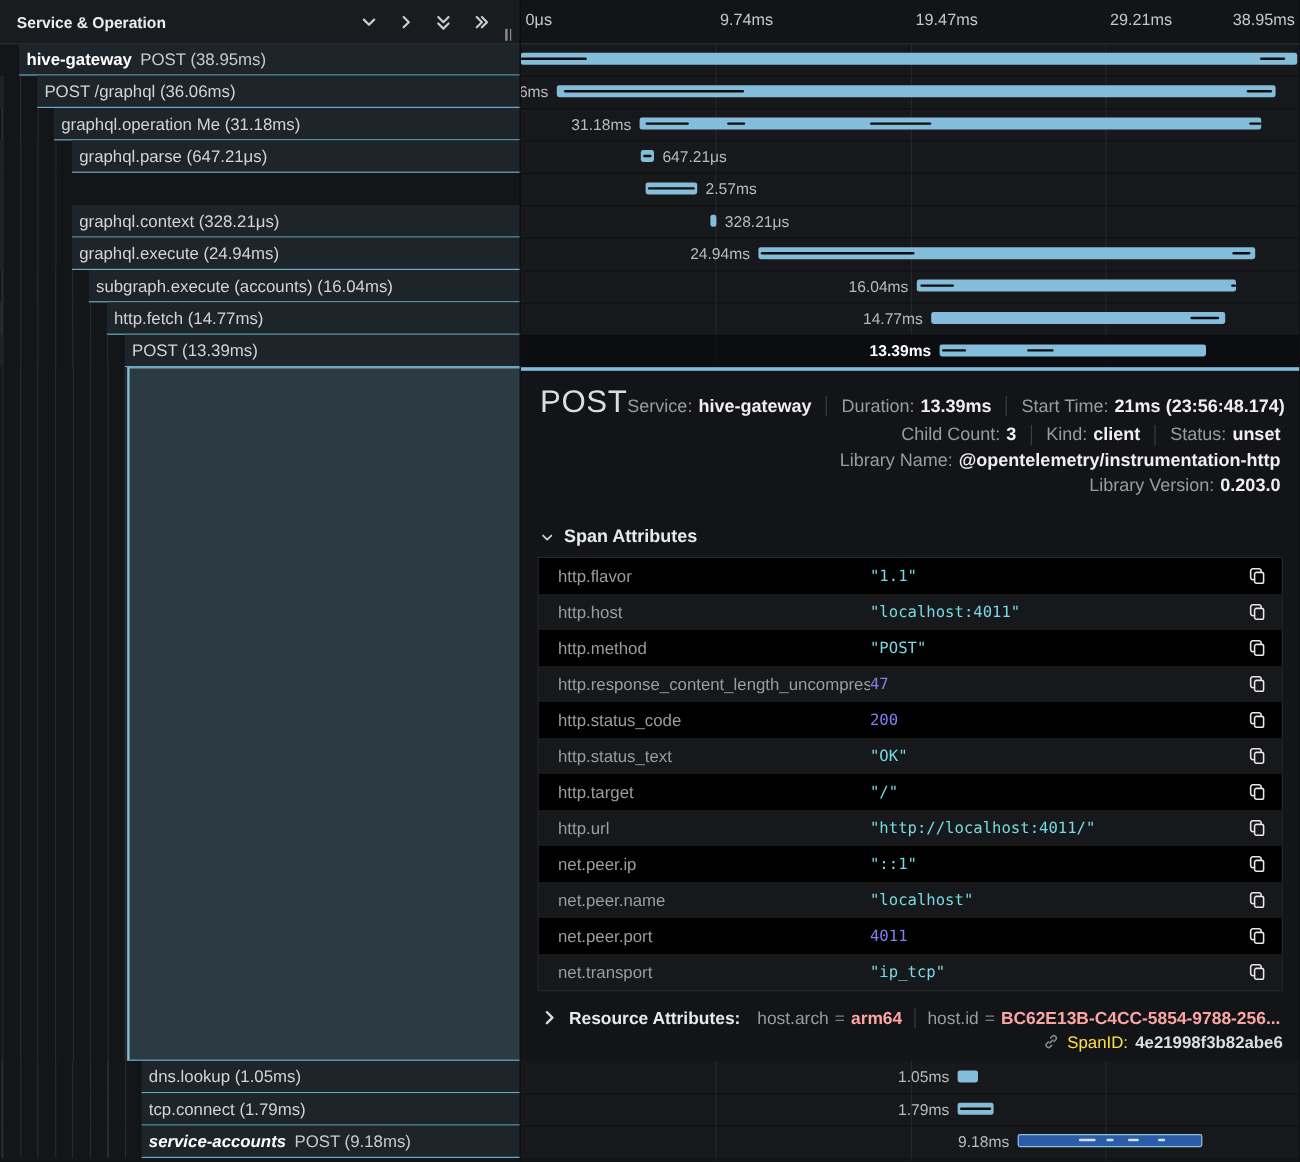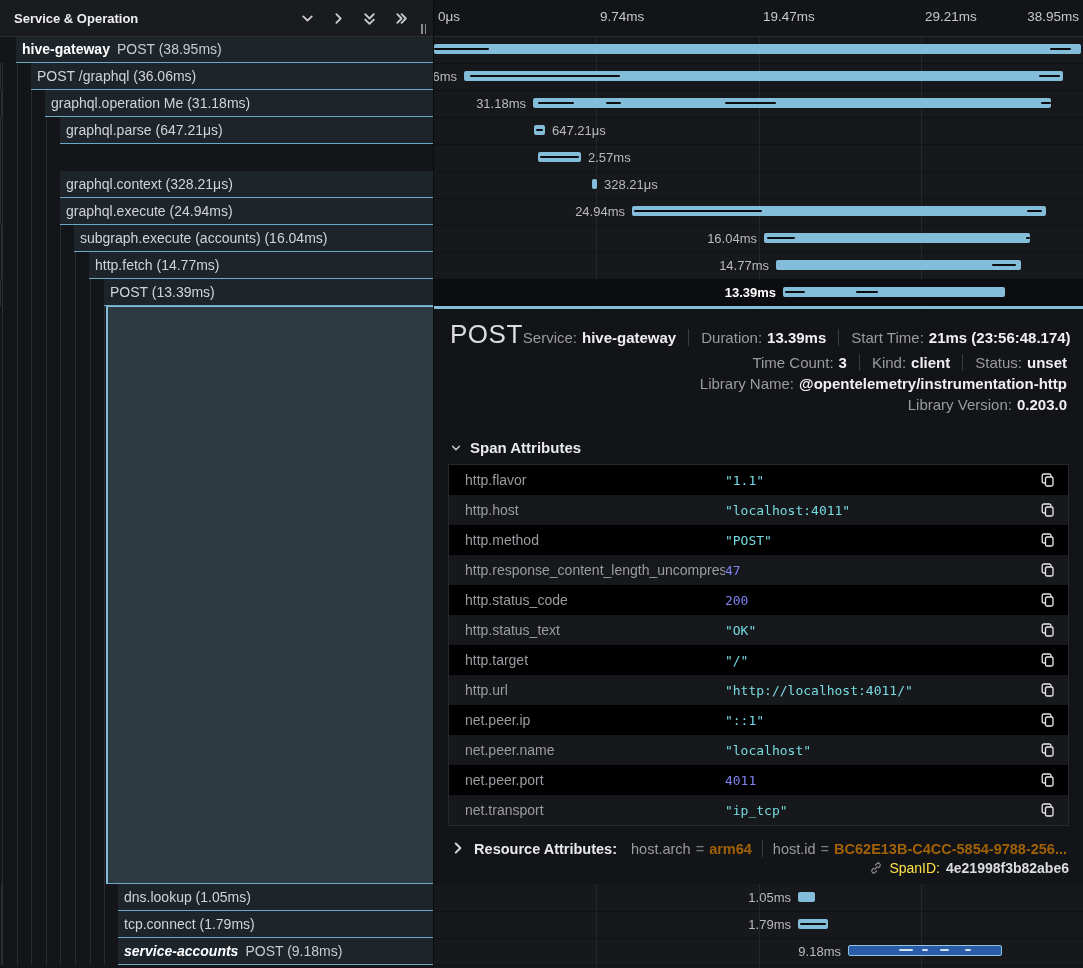--- a/index.html
+++ b/index.html
@@ -66,21 +66,21 @@
   .atable{margin:0 14px;border:1px solid #27282c;}
   .arow{display:flex;align-items:center;height:30px;font-size:14px;}
   .arow.odd{background:#000000;} .arow.even{background:#17181b;}
   .ak{flex:0 0 42%;padding-left:16px;color:#9b9ca1;overflow:hidden;white-space:nowrap;}
   .av{flex:1;font-family:"DejaVu Sans Mono",monospace;font-size:13px;white-space:nowrap;overflow:hidden;}
   .av.str{color:#76dbe2;} .av.num{color:#7e80f0;}
   .copy{flex:0 0 auto;width:16px;height:16px;margin-right:12px;color:#e8e8ea;cursor:pointer;background:none;border:none;padding:0;}
   .copy svg{width:16px;height:16px;display:block;}
   .resline{display:flex;align-items:center;gap:8px;margin:14px 16px 0 16px;font-size:14.5px;white-space:nowrap;cursor:pointer;}
   .rtitle{font-weight:bold;color:#e8e9ec;margin-right:6px;}
-  .rk{color:#9a9b9f;} .req{color:#7c7d82;margin:0 5px;} .rv{color:#a16207;font-weight:bold;}
+  .rk{color:#9a9b9f;} .req{color:#7c7d82;margin:0 5px;} .rv{color:#fca5a5;font-weight:bold;}
   .rsep{width:1px;height:17px;background:#3b3c41;margin:0 10px;}
   .spanid{position:absolute;right:14px;bottom:8px;display:flex;align-items:center;gap:6px;font-size:14px;}
   .linkicon{width:14px;height:14px;color:#8b8c90;}
   .sk{color:#fde047;} .sv{color:#dcdde1;font-weight:bold;}
   .vdivider{position:absolute;left:433px;top:0;width:1px;height:968px;background:#0b0c0e;z-index:6;}
 </style>
 </head>
 <body>
 
 <div class="app">
@@ -317,21 +317,21 @@
           </span>
           <span class="msep"></span>
           <span class="mitem">
             <span class="mlabel">Start Time:</span>
             <span class="mvalue">21ms (23:56:48.174)</span>
           </span>
         </div>
     </div>
     <div class="dmeta row" id="meta-1">
         <span class="mitem">
-          <span class="mlabel">Time Count:</span>
+          <span class="mlabel">Child Count:</span>
           <span class="mvalue">3</span>
         </span>
         <span class="msep"></span>
         <span class="mitem">
           <span class="mlabel">Kind:</span>
           <span class="mvalue">client</span>
         </span>
         <span class="msep"></span>
         <span class="mitem">
           <span class="mlabel">Status:</span>

